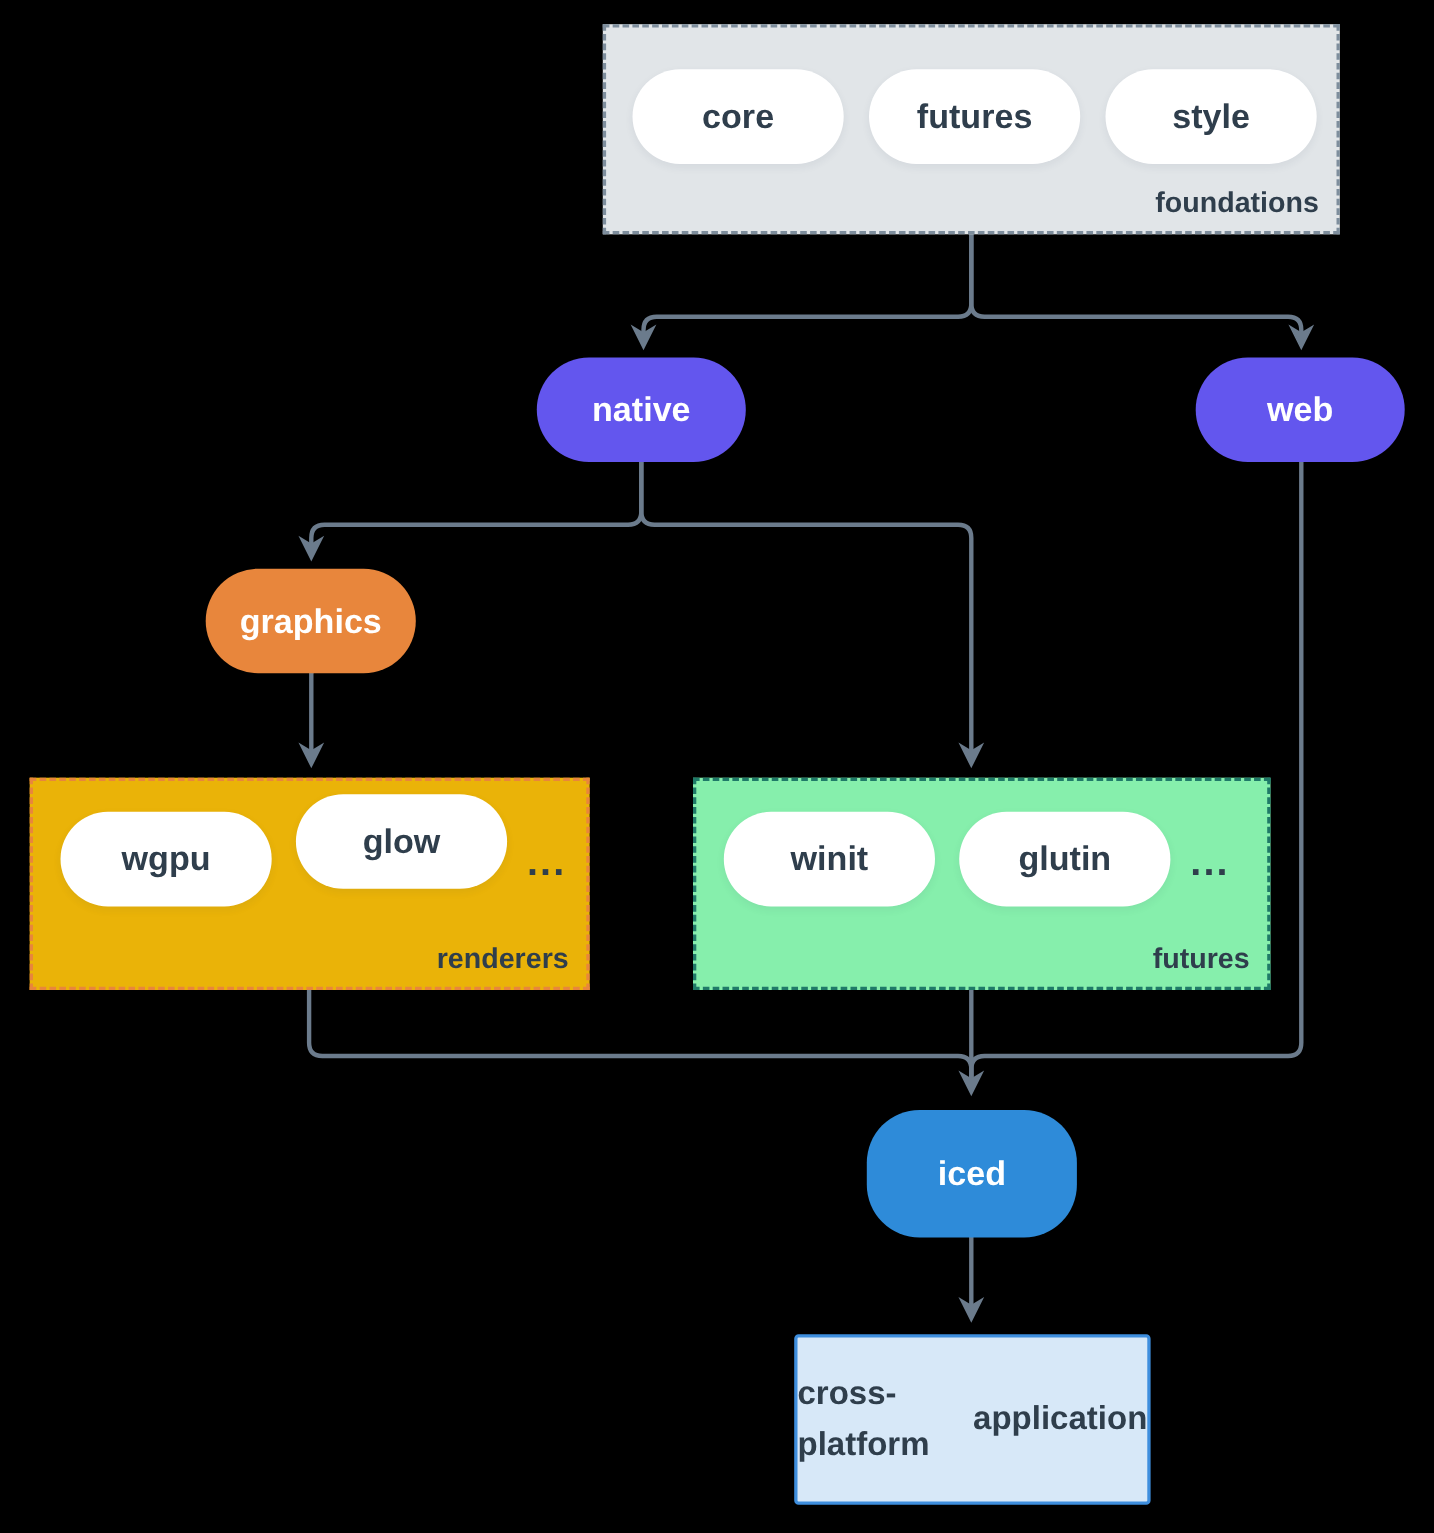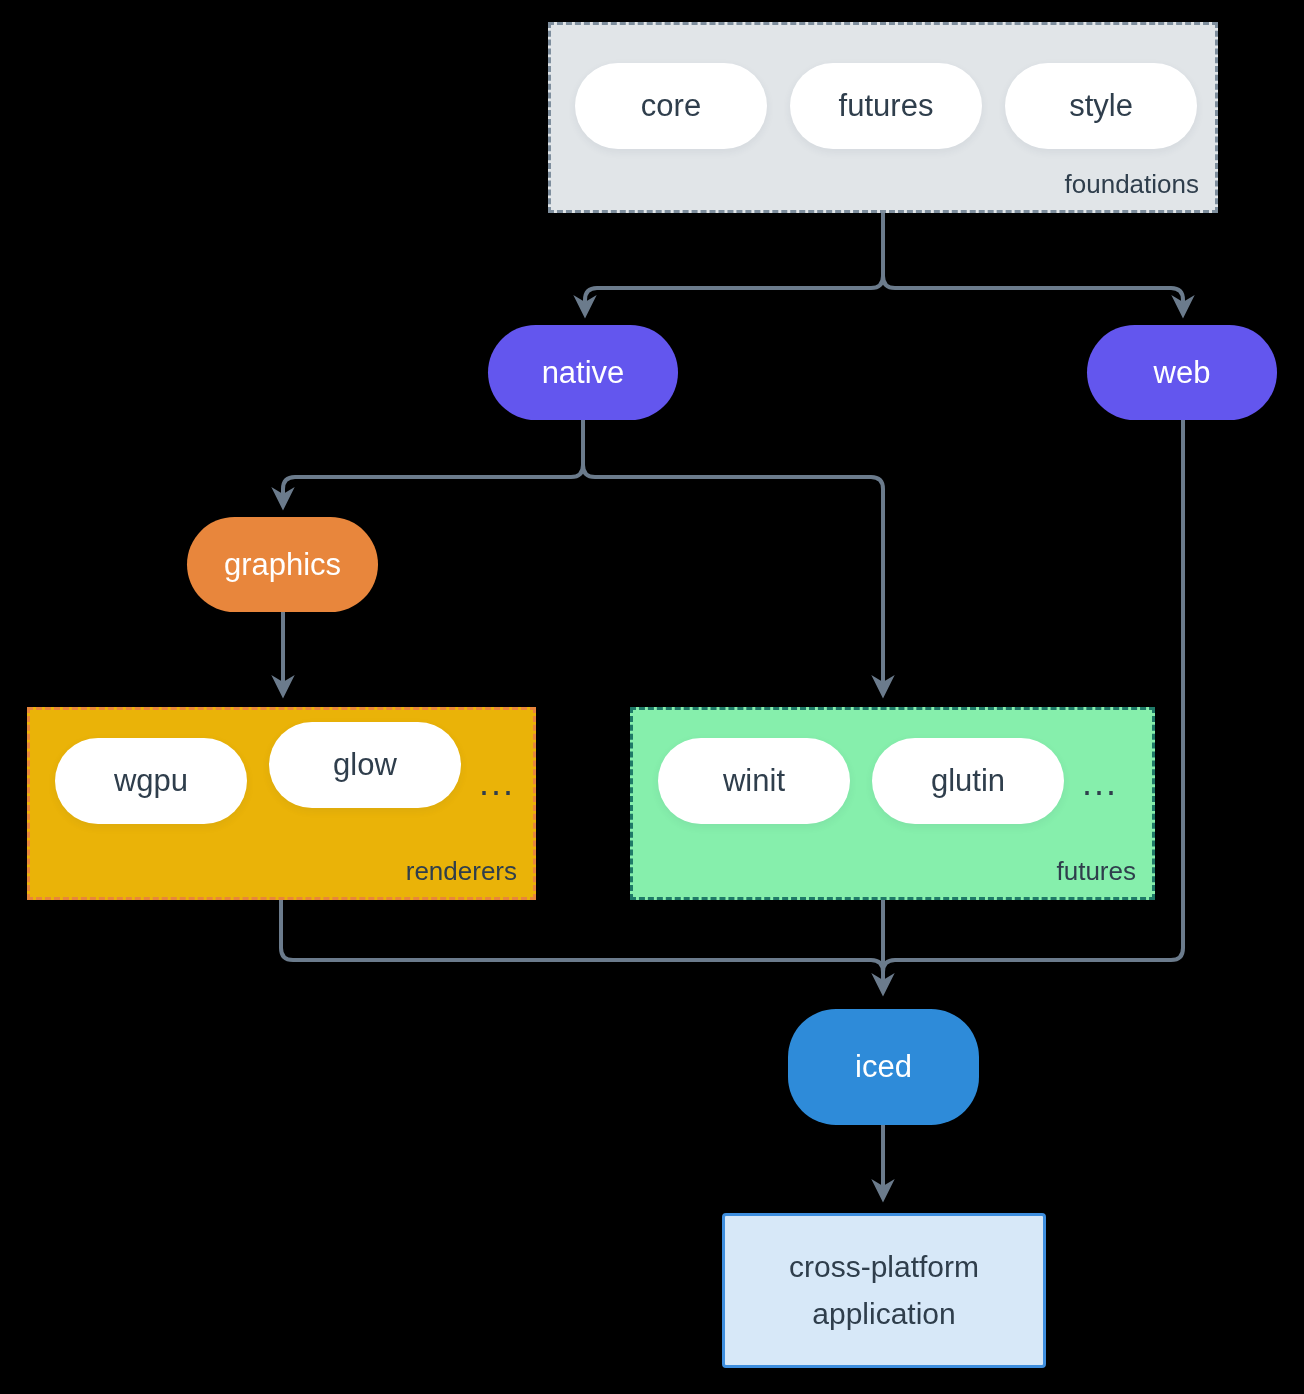--- a/index.html
+++ b/index.html
@@ -3,20 +3,21 @@
 <meta charset="utf-8">
 <style>
   html, body { margin: 0; padding: 0; background: #000; }
   .canvas {
     position: relative;
     width: 1304px;
     height: 1394px;
     background: #000;
     font-family: "Liberation Sans", sans-serif;
     overflow: hidden;
+    font-weight: bold;
   }
   svg.wires { position: absolute; left: 0; top: 0; z-index: 0; }
 
   
   .group {
     position: absolute;
     box-sizing: border-box;
     border: 3px dashed;
     z-index: 1;
   }
@@ -74,21 +75,21 @@
   
   .app-box {
     position: absolute;
     left: 722px; top: 1213px;
     width: 324px; height: 155px;
     box-sizing: border-box;
     background: #d7e8f8;
     border: 3px solid #3e8ede;
     border-radius: 4px;
     display: flex;
-    flex-direction: column;
+    flex-direction: row;
     align-items: center;
     justify-content: center;
     font-size: 30px;
     line-height: 1.55;
     color: #2f3e4c;
     z-index: 2;
   }
 
   
   #native   { left: 488px;  top: 325px; }

